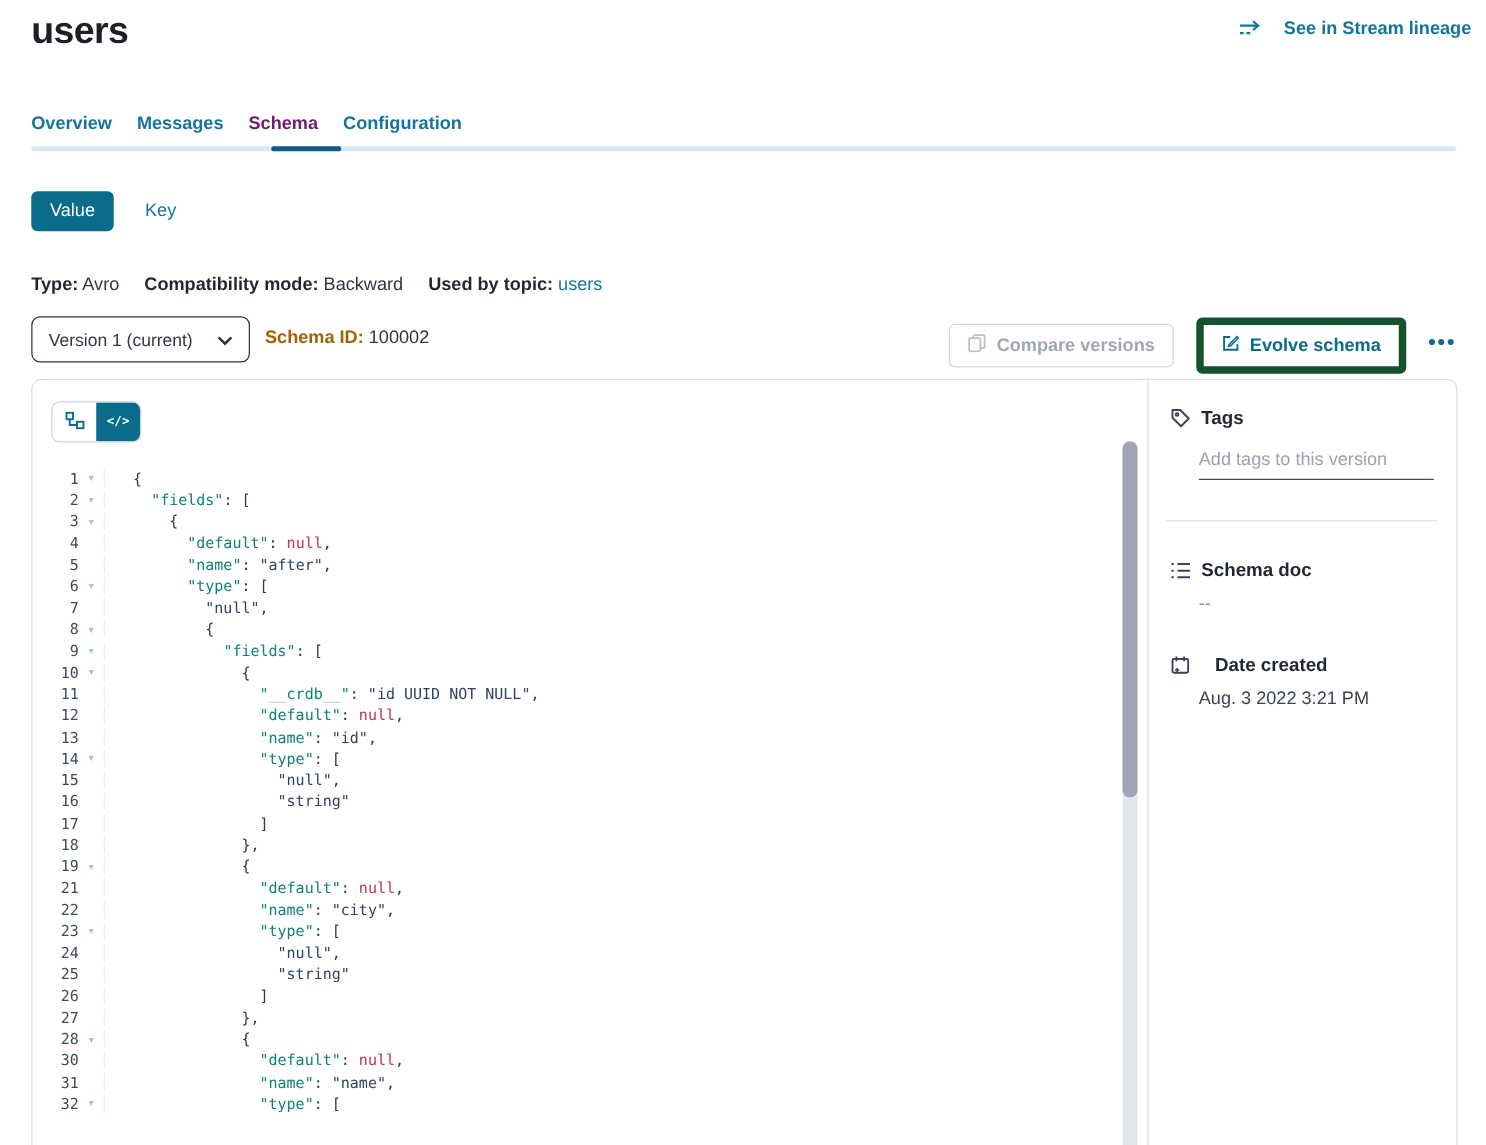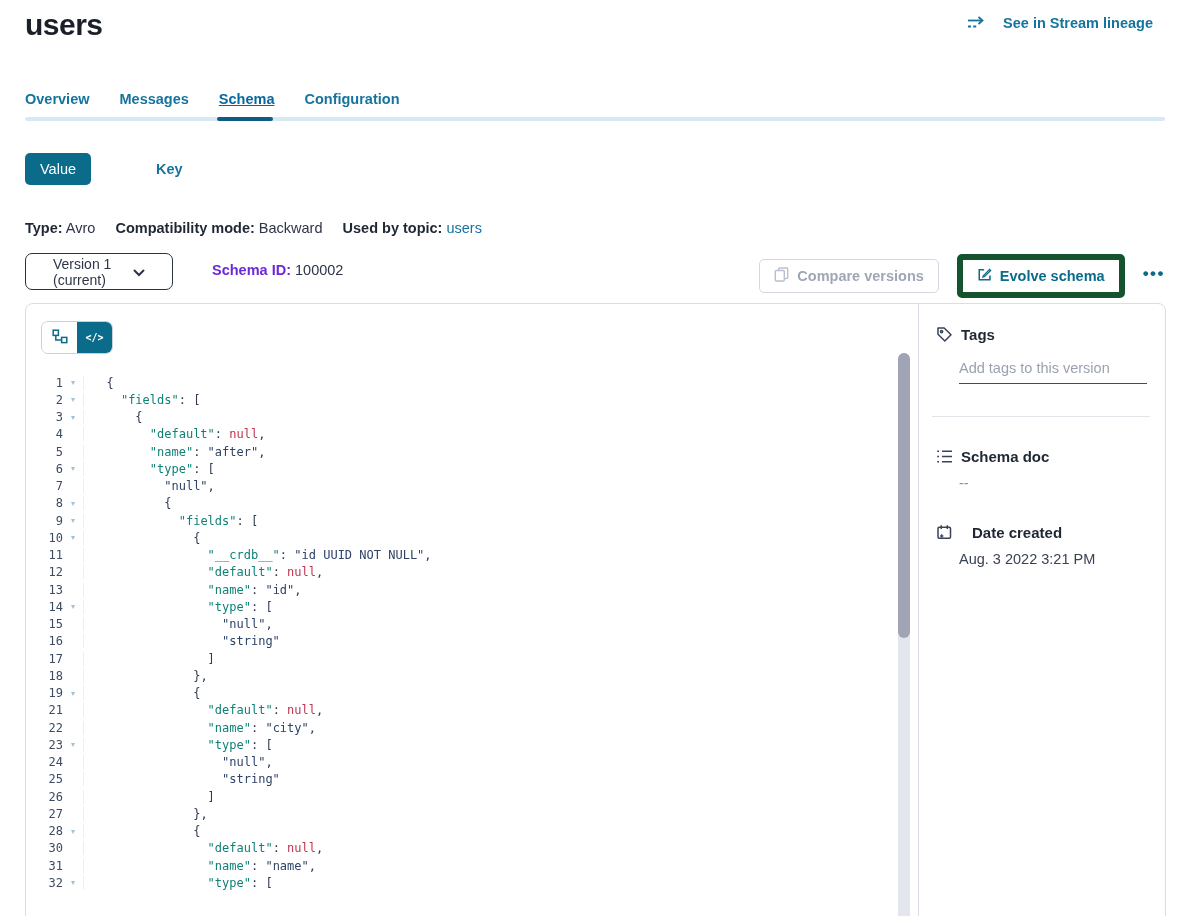--- a/index.html
+++ b/index.html
@@ -9,66 +9,66 @@
     font-family:"Liberation Sans", sans-serif; color:#1f2733;
   }
   .page { position:absolute; inset:0; }
 
   
   .page-title {
     position:absolute; left:25px; top:8px;
     font-size:30px; font-weight:700; letter-spacing:-0.5px; color:#1b1f27;
   }
   .lineage-link {
-    position:absolute; right:36px; top:15px;
+    position:absolute; right:12px; top:15px;
     display:flex; align-items:center; gap:18px;
     color:#15749e; font-size:14.5px; font-weight:600; cursor:pointer; text-decoration:none;
   }
   .lineage-link svg { display:block; }
 
   
-  .tabs { position:absolute; left:25px; top:91px; display:flex; gap:30px; }
+  .tabs { position:absolute; left:25px; top:91px; display:flex; gap:20px; }
   .tab {
     font-size:14.5px; font-weight:600; color:#15749e;
     padding-bottom:17px; cursor:pointer; white-space:nowrap;
   }
-  .tab.active { color:#0369a1;text-decoration:underline; }
+  .tab.active { color:#701a75; }
   .tab-track {
     position:absolute; left:25px; top:117px; width:1140px; height:4px;
     background:#d7eaf3; border-radius:2px;
   }
   .tab-indicator {
     position:absolute; left:192px; top:0; width:56px; height:4px;
     background:#0f5b83; border-radius:2px;
   }
 
   
-  .vk-row { position:absolute; left:25px; top:153px; display:flex; align-items:center;gap:40px; }
+  .vk-row { position:absolute; left:25px; top:153px; display:flex; align-items:center; }
   .btn-value {
     background:#0b6b8a; color:#ffffff; border:none; border-radius:5px;
     font-family:inherit; font-size:14.5px; padding:8px 15px; cursor:pointer;
   }
-  .link-key { margin-left:25px; color:#15749e; font-size:14.5px; font-weight:700; cursor:pointer; }
+  .link-key { margin-left:25px; color:#15749e; font-size:14.5px; font-weight:400; cursor:pointer; }
 
   
   .meta-row { position:absolute; left:25px; top:220px; font-size:14.5px; color:#2e3546;text-align:right; }
   .meta-row b { color:#1f2733; font-weight:700; }
   .meta-group { margin-right:16px; }
   .meta-link { color:#15749e; cursor:pointer; }
 
   
   .version-row { position:absolute; left:25px; top:253px; width:1140px; height:37px; }
   .select {
-    position:absolute; left:0; top:0; width:148px; height:37px;
+    position:absolute; left:0; top:0; width:175px; height:37px;
     border:1px solid #2b3347; border-radius:7px; background:#fff;
     display:flex; align-items:center; justify-content:space-between;
-    padding:0 27px; font-size:14px; color:#2e3646; cursor:pointer;
+    padding:0 13px; font-size:14px; color:#2e3646; cursor:pointer;
   }
   .schema-id { position:absolute; left:187px; top:9px; font-size:14.5px; color:#2e3546; }
-  .schema-id b { color:#6d28d9;margin-top:16px; }
+  .schema-id b { color:#a16207;margin-top:16px; }
   .actions { position:absolute; right:0; top:1px; display:flex; align-items:center; gap:18px; }
   .btn-compare {
     display:flex; align-items:center; gap:8px;
     background:#fff; border:1px solid #d4d8e2; border-radius:5px;
     color:#9fa6b6; font-family:inherit; font-size:14.5px; font-weight:600;
     padding:7px 14px; cursor:default;
   }
   .btn-evolve {
     display:flex; align-items:center; gap:8px;
     background:#fff; border:6px solid #14532d; border-radius:5px;

